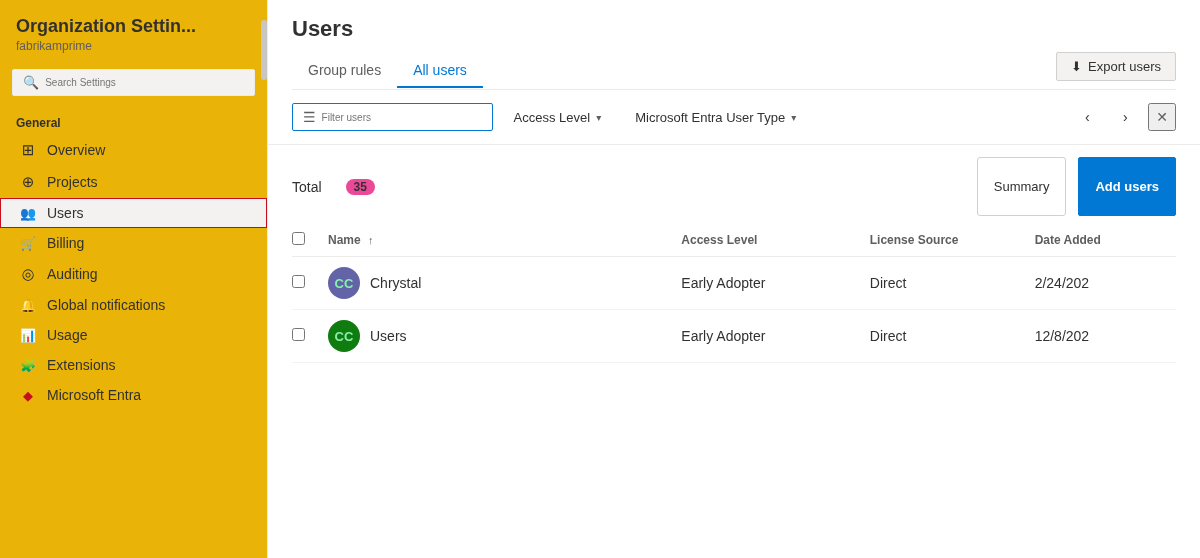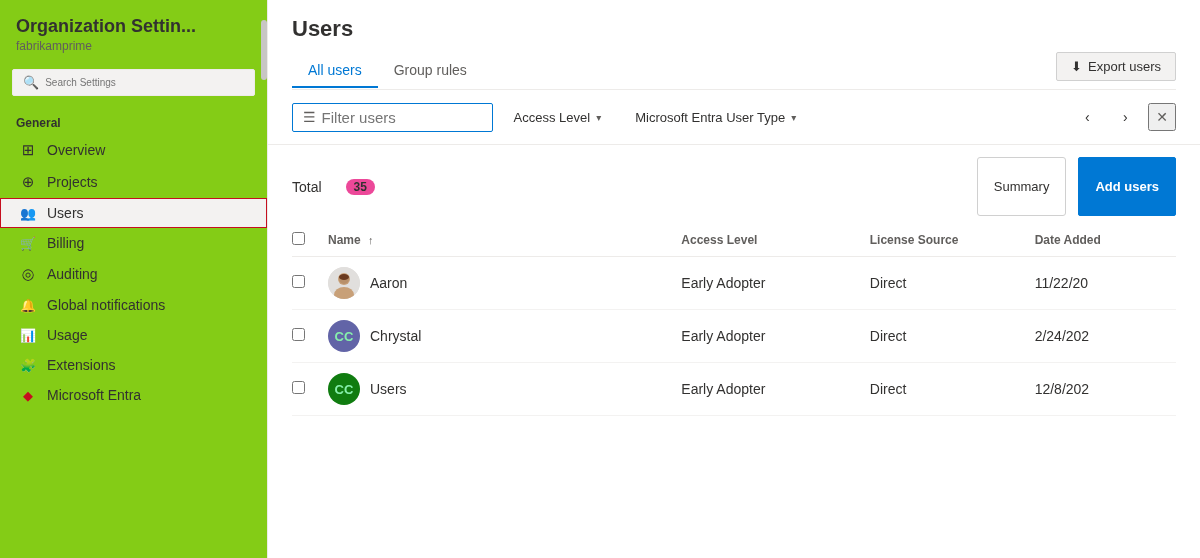--- a/index.html
+++ b/index.html
@@ -2,21 +2,21 @@
 <html><head>
   <meta charset="utf-8">
   <style>
     * { box-sizing: border-box; margin: 0; padding: 0; }
     body { font-family: 'Segoe UI', Arial, sans-serif; font-size: 14px; background: #f3f2f1; color: #323130; display: flex; height: 558px; overflow: hidden; }
 
     
     .sidebar {
       width: 268px;
       min-width: 268px;
-      background: #84cc16;
+      background: #eab308;
       border-right: 1px solid #edebe9;
       display: flex;
       flex-direction: column;
       height: 100%;
       overflow-y: auto;
       position: relative;
     }
     .sidebar-header {
       padding: 16px 16px 8px 16px;
     }
@@ -159,21 +159,21 @@
       border: 1.5px solid #0078d4;
       border-radius: 2px;
       padding: 5px 10px;
       gap: 6px;
       background: #fff;
       min-width: 200px;
     }
     .filter-input-wrap input {
       border: none;
       outline: none;
-      font-size: 15px;
+      font-size: 10px;
       color: #323130;
       width: 160px;
     }
     .filter-icon {
       color: #605e5c;
       font-size: 14px;
     }
     .dropdown-btn {
       display: flex;
       align-items: center;
@@ -378,25 +378,25 @@
     <span class="nav-icon" style="color:#c50f1f; font-size:13px;">◆</span>
     <span>Microsoft Entra</span>
   </div>
 </div>
 
 <div class="main">
   <div class="main-header">
     <h1 class="page-title">Users</h1>
     <div class="tabs-row">
       <div class="tabs">
+        <div class="tab">
+          <span>Group rules</span>
+        </div>
         <div class="tab active">
           <span>All users</span>
-        </div>
-        <div class="tab">
-          <span>Group rules</span>
         </div>
       </div>
       <button class="export-btn">
         <span>⬇</span>
         <span>Export users</span>
       </button>
     </div>
   </div>
 
   <div class="filter-row">
@@ -445,40 +445,20 @@
             <span>Name</span>
             <span class="sort-icon">↑</span>
           </th>
           <th class="col-access">Access Level</th>
           <th class="col-license">License Source</th>
           <th class="col-date">Date Added</th>
         </tr>
       </thead>
       <tbody id="users-tbody">
 
-      <tr>
-            <td class="col-check"><input type="checkbox" style=""></td>
-            <td class="col-name">
-              <div class="user-cell">
-                <div class="avatar-img">
-                  <svg width="32" height="32" viewBox="0 0 32 32">
-      <circle cx="16" cy="16" r="16" fill="#e1dfdd"></circle>
-      <circle cx="16" cy="12" r="6" fill="#c8a078"></circle>
-      <ellipse cx="16" cy="28" rx="10" ry="8" fill="#c8a078"></ellipse>
-      <circle cx="16" cy="12" r="5" fill="#b8906a"></circle>
-      <ellipse cx="16" cy="10" rx="5" ry="3" fill="#6b3a1f"></ellipse>
-    </svg>
-                </div>
-                <span>Aaron</span>
-              </div>
-            </td>
-            <td class="col-access">Early Adopter</td>
-            <td class="col-license">Direct</td>
-            <td class="col-date">11/22/20</td>
-          </tr>
           <tr>
             <td class="col-check"><input type="checkbox" style=""></td>
             <td class="col-name">
               <div class="user-cell">
                 <div class="avatar" style="background: rgb(98, 100, 167);">CC</div>
                 <span>Chrystal</span>
               </div>
             </td>
             <td class="col-access">Early Adopter</td>
             <td class="col-license">Direct</td>

